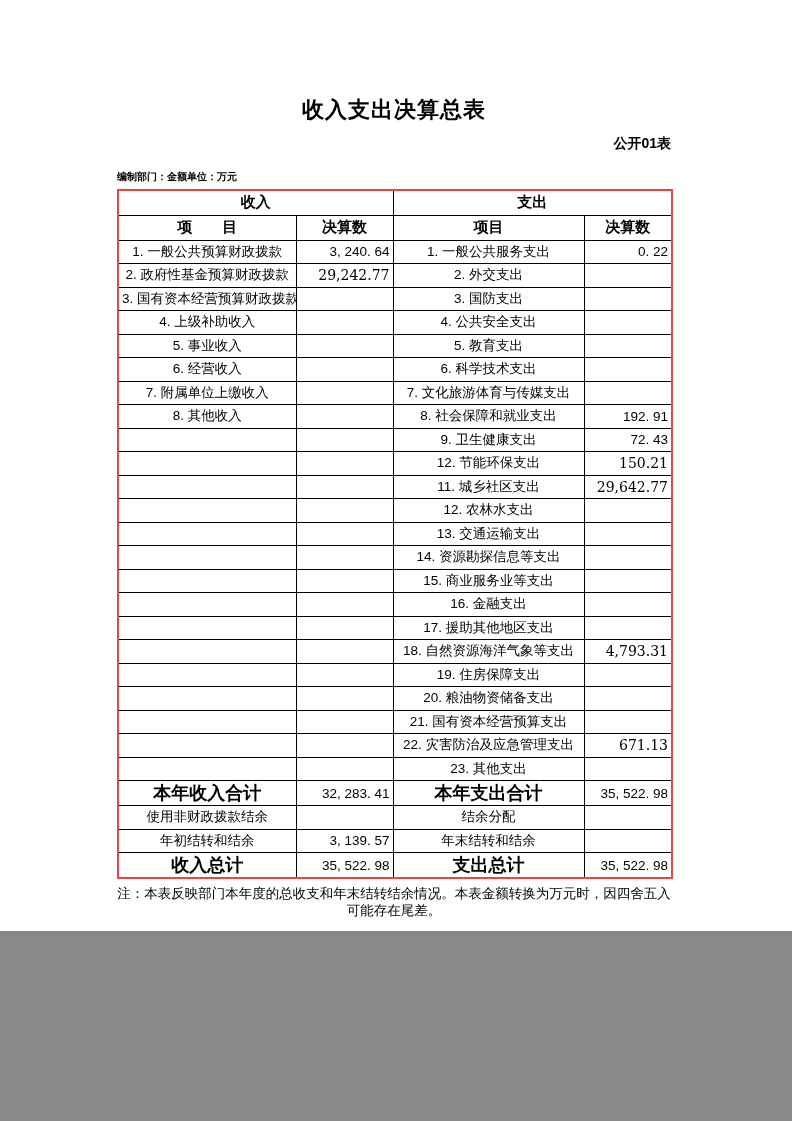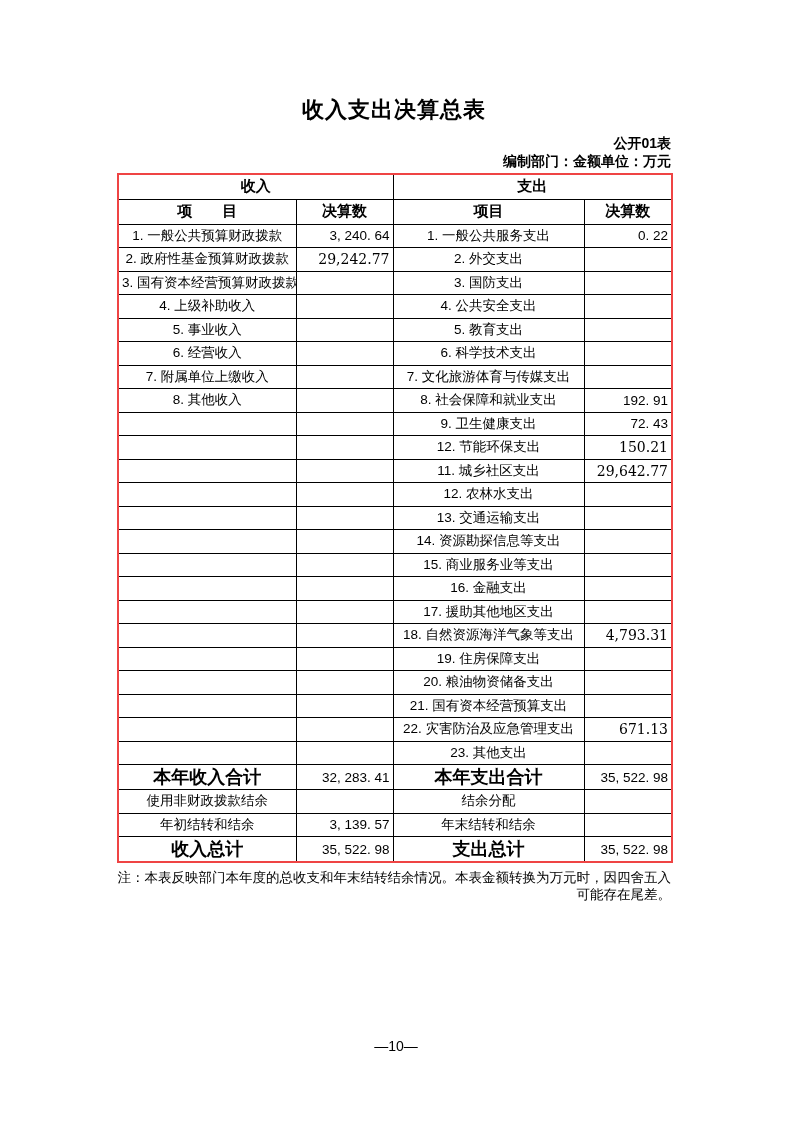--- a/index.html
+++ b/index.html
@@ -1,19 +1,19 @@
 <!DOCTYPE html>
 <html><head>
 <meta charset="utf-8">
 <style>
   html, body { margin: 0; padding: 0; background: #888; }
   .page {
     position: relative;
     width: 792px;
-    height: 1121px;
+    height: 931px;
     margin: 0 auto;
     background: #ffffff;
     color: #000000;
     font-family: "Liberation Sans", sans-serif;
     overflow: hidden;
     box-sizing: border-box;
   }
   .content {
     position: absolute;
     left: 117px;
@@ -31,25 +31,25 @@
   }
   .table-code {
     margin-top: 12px;
     font-size: 14px;
     font-weight: bold;
     text-align: right;
     line-height: 16px;
   }
   .meta-row {
     display: flex;
-    justify-content: flex-end;
-    font-size: 14px;
+    justify-content: flex-start;
+    font-size: 10px;
     font-weight: bold;
     line-height: 16px;
-    margin-top: 2px;
+    margin-top: 18px;
     margin-bottom: 4px;
   }
   table.summary {
     border-collapse: collapse;
     table-layout: fixed;
     width: 554px;
     border: 2px solid #ef4444;
   }
   table.summary th, table.summary td {
     border: 1px solid #000;
@@ -80,21 +80,21 @@
   }
   td.item.total {
     text-align: center;
     font-weight: bold;
     font-size: 18px;
   }
   .note {
     margin: 6px 0 0 0;
     font-size: 13.5px;
     line-height: 17px;
-    text-align: right;
+    text-align: center;
   }
   .page-number {
     position: absolute;
     left: 0;
     right: 0;
     top: 1038px;
     text-align: center;
     font-size: 14px;
   }
 </style>

